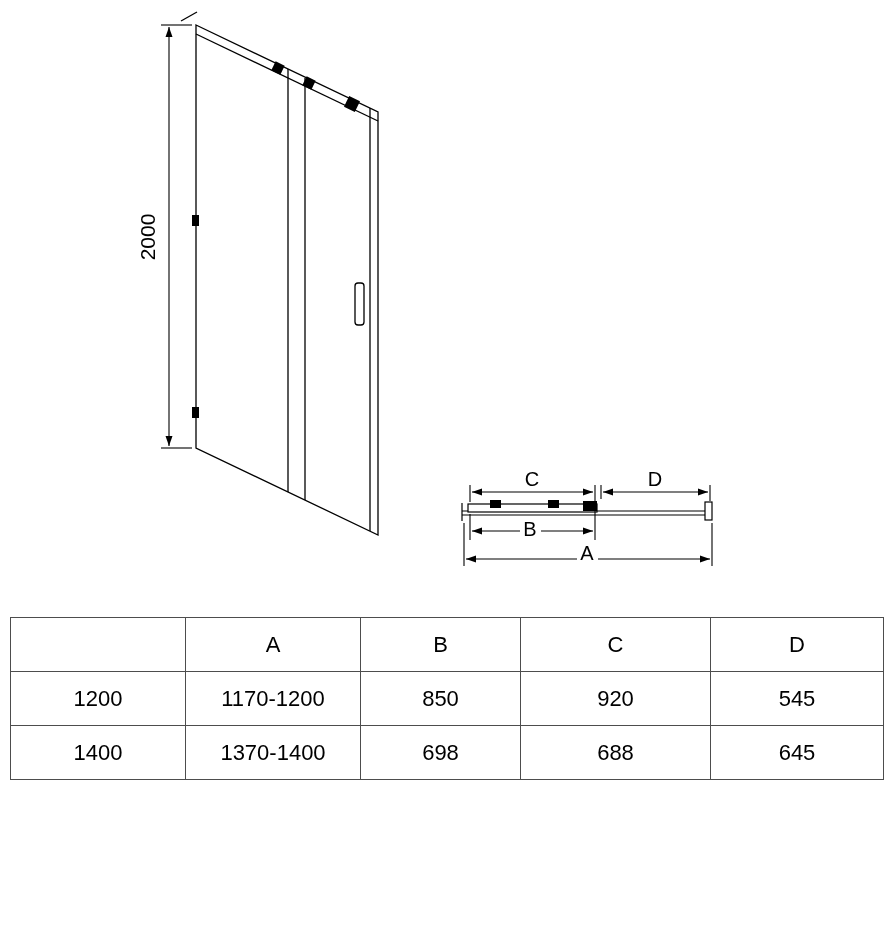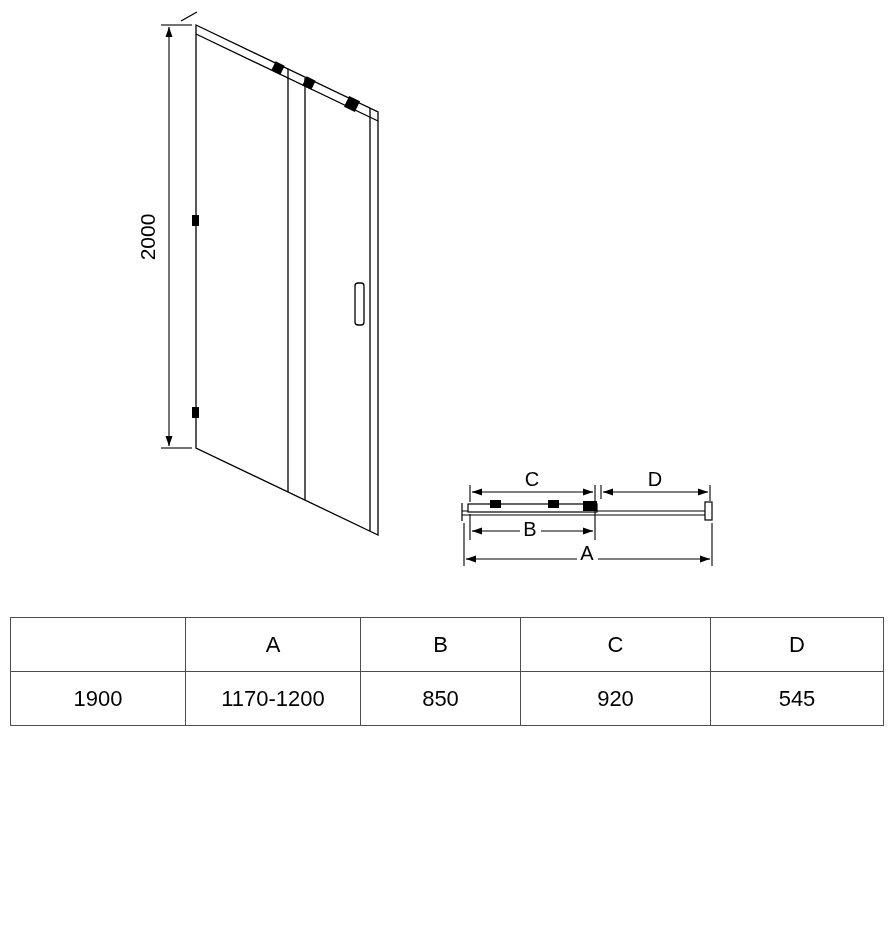--- a/index.html
+++ b/index.html
@@ -124,22 +124,29 @@
       <tr>
         <th></th>
         <th>A</th>
         <th>B</th>
         <th>C</th>
         <th>D</th>
       </tr>
     </thead>
     <tbody>
       <tr>
-        <td>1900</td>
+        <td>1200</td>
         <td>1170-1200</td>
         <td>850</td>
         <td>920</td>
         <td>545</td>
+      </tr>
+      <tr>
+        <td>1400</td>
+        <td>1370-1400</td>
+        <td>698</td>
+        <td>688</td>
+        <td>645</td>
       </tr>
     </tbody>
   </table>
 
 </div>
 
 </body></html>

